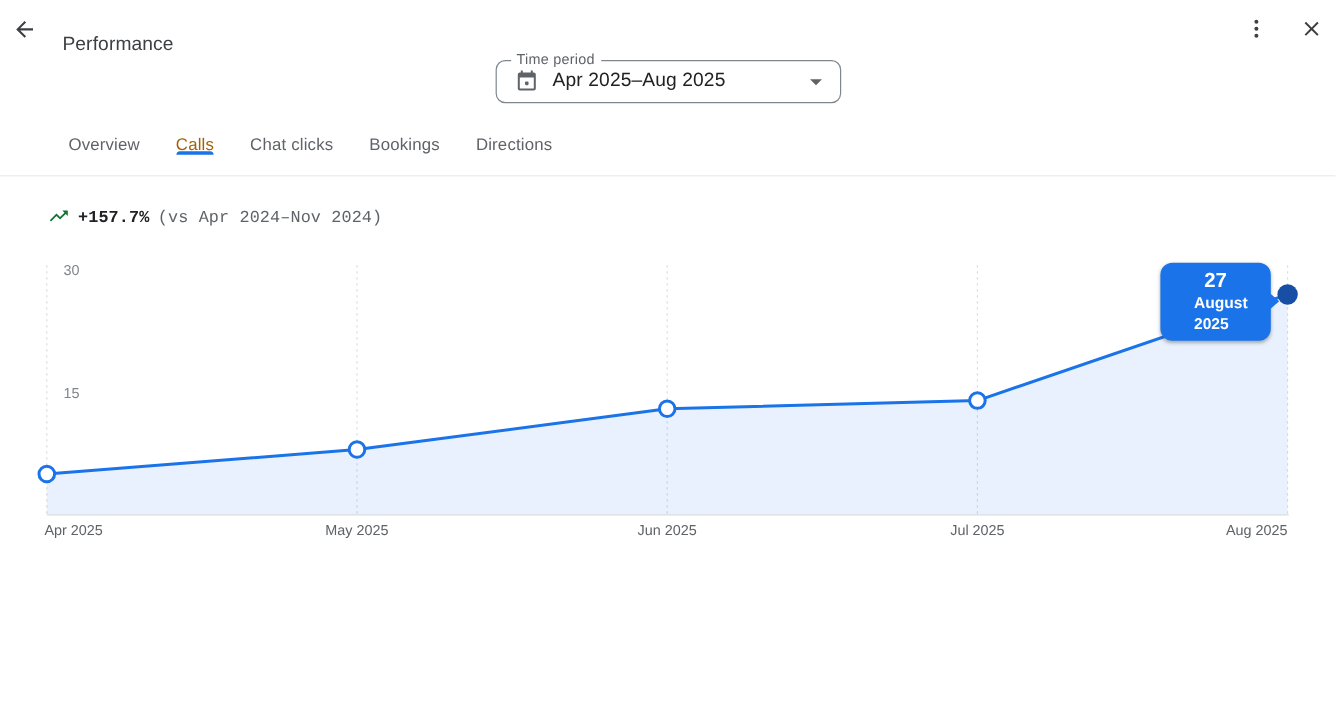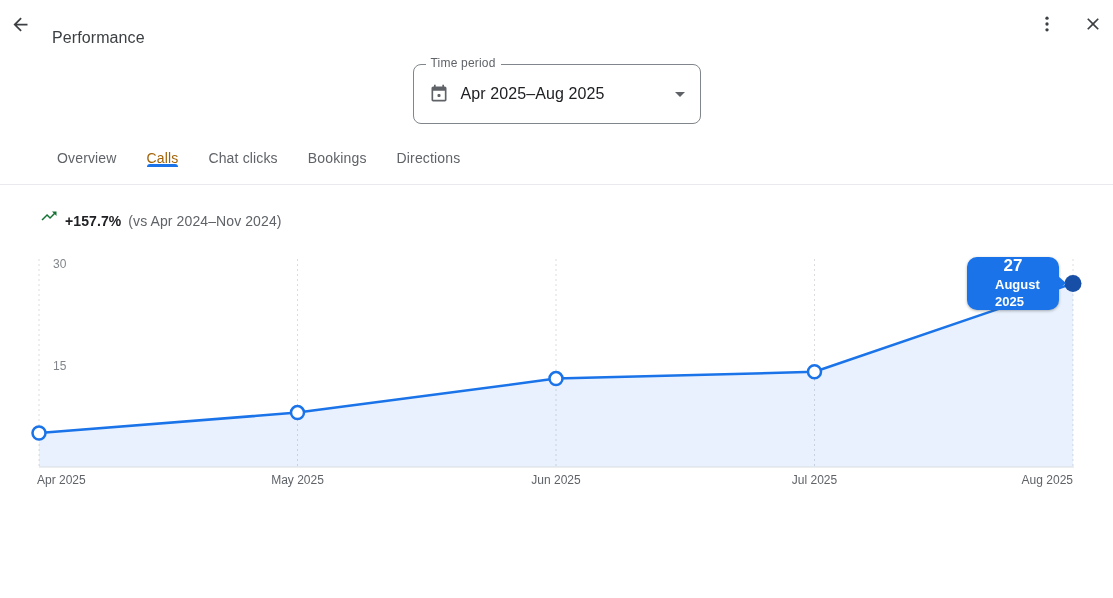--- a/index.html
+++ b/index.html
@@ -20,22 +20,22 @@
     width: 40px; height: 40px; border: none; background: transparent;
     display: flex; align-items: center; justify-content: center;
     cursor: pointer; border-radius: 50%; padding: 0; flex: 0 0 auto;
   }
   .icon-btn svg { display: block; }
   .header-title { font-size: 16px; color: #3c4043; margin-left: 12px; letter-spacing: .1px; margin-top: 28px; }
   .header-right { margin-left: auto; display: flex; align-items: center; gap: 6px; padding-right: 0; }
 
   
   .time-field {
-    position: relative; width: 288px; height: 60px;
-    margin: 16px auto 0; border: 1px solid #80868b; border-radius: 8px;
+    position: relative; width: 288px; height: 36px;
+    margin: 2px auto 0; border: 1px solid #80868b; border-radius: 8px;
     display: flex; align-items: center; padding: 0 15px; cursor: pointer;
     background: #fff;
   }
   .time-label {
     position: absolute; top: -9px; left: 12px; background: #fff;
     padding: 0 5px; font-size: 12px; color: #5f6368; letter-spacing: .2px;
   }
   .cal-icon { width: 20px; height: 20px; margin-right: 12px; flex: 0 0 auto; }
   .time-value { font-size: 16px; color: #202124; letter-spacing: .1px; }
   .caret-down {
@@ -58,31 +58,31 @@
   .tab.active { color: #a16207; font-weight: 500; }
   .tab.active::after {
     content: ""; position: absolute; left: 0; right: 0; bottom: -1px;
     height: 3px; background: #1a73e8; border-radius: 3px 3px 0 0;
   }
 
   
   .metric { margin: 26px 0 0 40px; }
   .metric-value { font-size: 50px; line-height: 1.1; font-weight: 400; color: #202124; }
   .metric-desc { margin-top: 7px; font-size: 16px; color: #202124; letter-spacing: .1px; }
-  .trend-row { display: flex; align-items: flex-end; margin-top: 9px; height: 18px; }
+  .trend-row { display: flex; align-items: center; margin-top: 9px; height: 18px; font-family: Liberation Mono, monospace; }
   .trend-row svg { margin-right: 7px; flex: 0 0 auto; }
   .metric-change { font-size: 14px; font-weight: 700; letter-spacing: .1px; }
   .metric-comparison { font-size: 14px; color: #5f6368; margin-left: 7px; letter-spacing: .1px; }
 
   
   .chart { position: relative; margin-top: 24px; height: 245px; width: 1113px; }
   .chart svg { display: block; }
   .chart svg text { font-family: "Liberation Sans", sans-serif; }
   .chart-tooltip {
-    position: absolute; width: 92px; height: 53px;
+    position: absolute; width: 92px; height: 65px;
     background: #1a73e8; border-radius: 10px; color: #fff;
     display: flex; flex-direction: column; align-items: center; justify-content: center;
     box-shadow: 0 1px 3px rgba(60,64,67,.4);
   }
   .chart-tooltip::after {
     content: ""; position: absolute; right: -7px; top: 50%;
     transform: translateY(-50%);
     border-top: 7px solid transparent; border-bottom: 7px solid transparent;
     border-left: 8px solid #1a73e8;
   }

